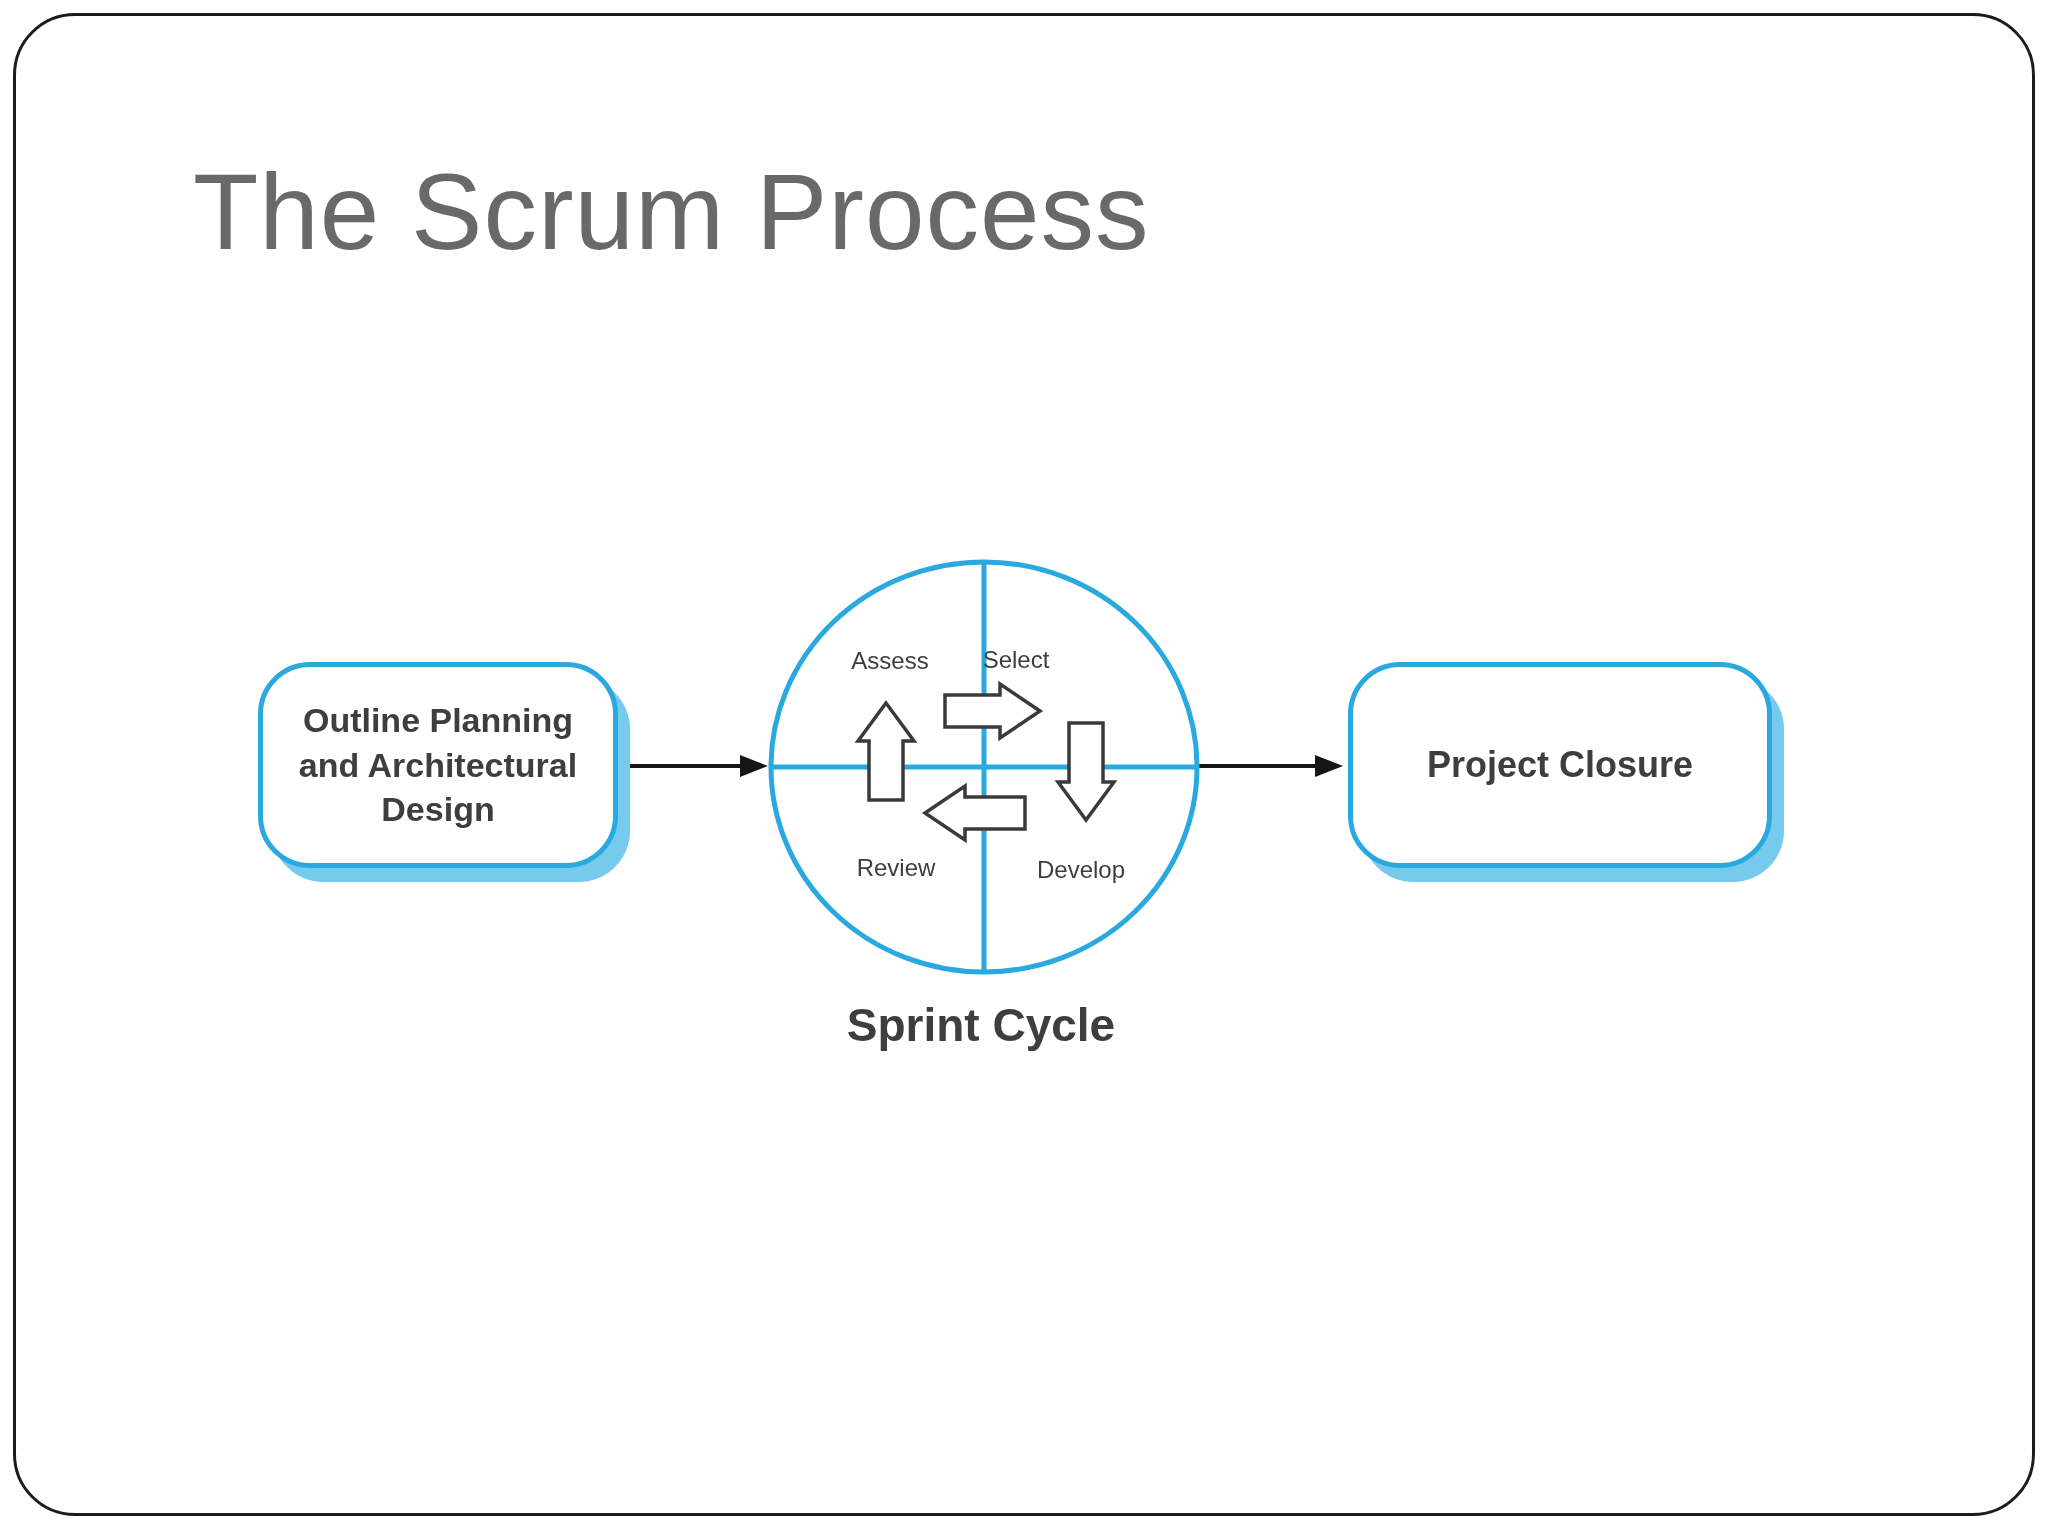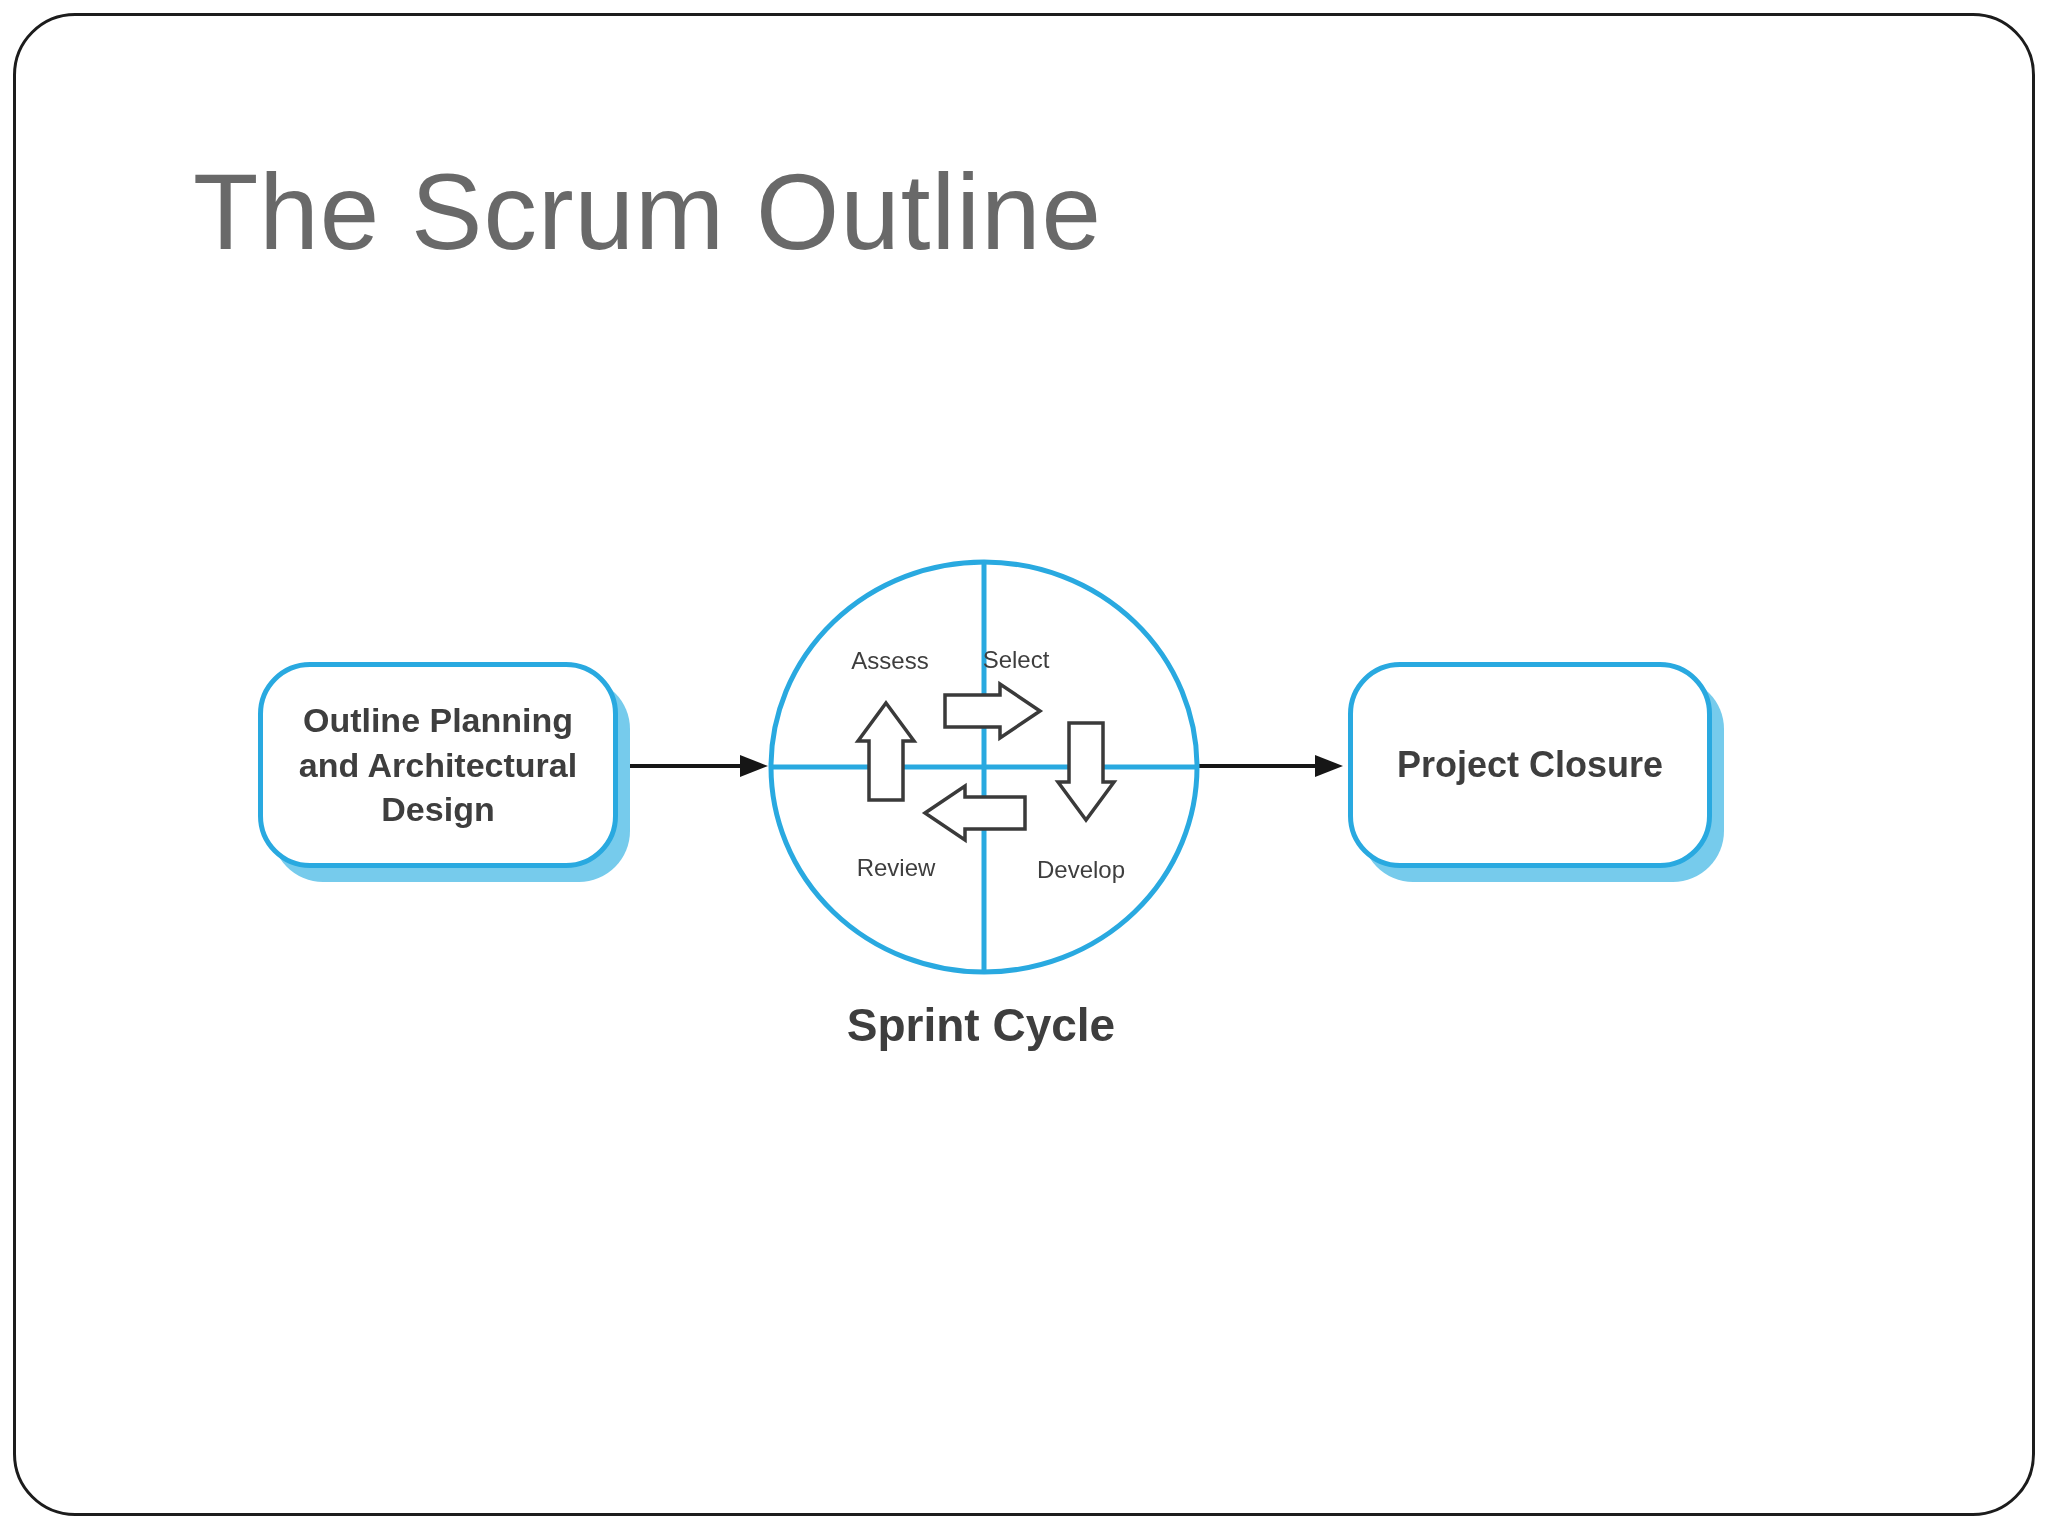--- a/index.html
+++ b/index.html
@@ -48,21 +48,21 @@
   }
   .box-left{
     left:258px; top:662px;
     width:360px; height:206px;
     font-size:34px;
     line-height:1.32;
     padding:4px 28px;
   }
   .box-right{
     left:1348px; top:662px;
-    width:364px; height:206px;
+    width:424px; height:206px;
     font-size:36px;
     white-space:nowrap;
     align-items:center;
   }
 
   .diagram-svg{
     position:absolute;
     left:0; top:0;
     width:2048px; height:1536px;
   }
@@ -88,21 +88,21 @@
     font-weight:700;
     color:var(--text-dark);
     white-space:nowrap;
   }
 </style>
 </head>
 <body>
 
 <div class="slide-frame"></div>
 
-<div class="page-title">The Scrum Outline</div>
+<div class="page-title">The Scrum Process</div>
 
 <svg class="diagram-svg" viewBox="0 0 2048 1536">
 
   <g>
     <line x1="621" y1="766" x2="744" y2="766" stroke="var(--connector)" stroke-width="4"></line>
     <polygon points="768,766 740,755 740,777" fill="var(--connector)"></polygon>
   </g>
 
   <g>
     <line x1="1199" y1="766" x2="1319" y2="766" stroke="var(--connector)" stroke-width="4"></line>

